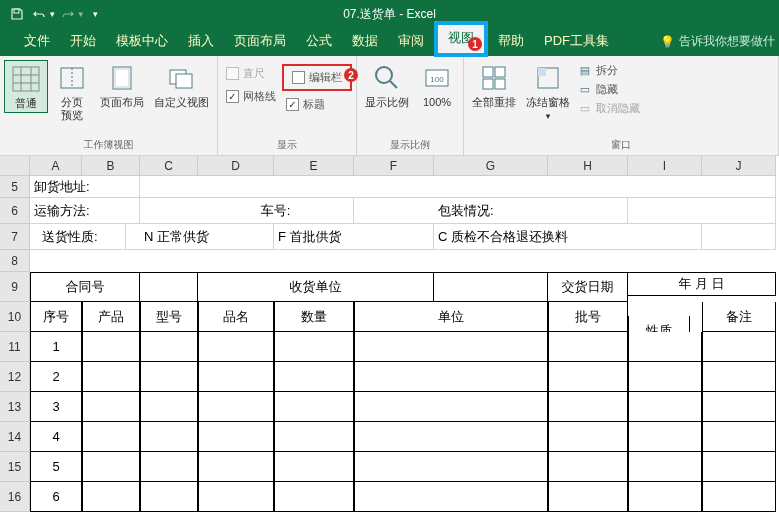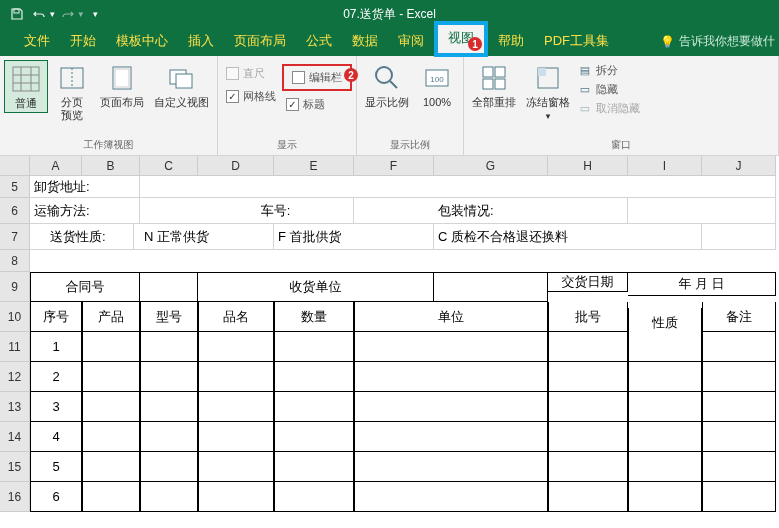--- a/index.html
+++ b/index.html
@@ -5,21 +5,21 @@
 * { margin: 0; padding: 0; box-sizing: border-box; font-family: "Microsoft YaHei", sans-serif; }
 body { background: #fff; width: 779px; height: 528px; overflow: hidden; font-size: 12px; }
 
 .titlebar { height: 28px; background: #0f7040; display: flex; align-items: center; color: #fff; position: relative; }
 .qat { display: flex; align-items: center; gap: 4px; padding-left: 8px; }
 .qat-icon { width: 18px; height: 18px; display: flex; align-items: center; justify-content: center; color: #fff; opacity: 0.9; }
 .qat-arrow { font-size: 9px; margin-left: -2px; }
 .title-text { position: absolute; left: 50%; transform: translateX(-50%); font-size: 12px; }
 
 .tabs { height: 28px; background: #0f7040; display: flex; align-items: flex-end; padding-left: 14px; position: relative; }
-.tab { padding: 4px 10px 6px; color: #fde047; font-size: 13px; cursor: pointer; position: relative; }
+.tab { padding: 4px 10px 6px; color: #fef9c3; font-size: 13px; cursor: pointer; position: relative; }
 .tab.active { background: #f3f3f3; color: #0f7040; }
 .badge-1 { position: absolute; right: 2px; bottom: 2px; width: 14px; height: 14px; border-radius: 50%; background: #d92b2b; color: #fff; font-size: 10px; display: flex; align-items: center; justify-content: center; font-weight: bold; }
 .highlight-tab { border: 4px solid #0ea5e9; margin-bottom: -1px; }
 .tell-me { margin-left: auto; margin-right: 4px; color: #c9e8d6; display: flex; align-items: center; gap: 4px; font-size: 12px; padding-bottom: 6px; }
 
 .ribbon { height: 100px; background: #f3f3f3; border-bottom: 1px solid #d4d4d4; display: flex; }
 .group { border-right: 1px solid #d4d4d4; display: flex; flex-direction: column; padding: 2px 4px 0; }
 .group-content { flex: 1; display: flex; align-items: flex-start; gap: 2px; padding-top: 2px; }
 .group-label { text-align: center; font-size: 10px; color: #666; padding: 2px 0 3px; }
 .big-btn { display: flex; flex-direction: column; align-items: center; justify-content: flex-start; padding: 2px 4px; min-width: 44px; cursor: pointer; gap: 2px; }
@@ -269,38 +269,38 @@
         <div class="row-h" style="height: 30px;">16</div>
       </div>
     <div class="grid" id="grid" style="width: 746px; height: 336px;">
         <div class="cell" style="left: 0px; top: 0px; width: 746px; height: 22px;"></div>
         <div class="cell" style="left: 0px; top: 22px; width: 746px; height: 26px;"></div>
         <div class="cell" style="left: 0px; top: 48px; width: 746px; height: 26px;"></div>
         <div class="cell" style="left: 0px; top: 0px; width: 110px; height: 22px;">卸货地址:</div>
         <div class="cell" style="left: 0px; top: 22px; width: 110px; height: 26px;">运输方法:</div>
         <div class="cell center" style="left: 168px; top: 22px; width: 156px; height: 26px;">车号:</div>
         <div class="cell" style="left: 404px; top: 22px; width: 194px; height: 26px;">包装情况:</div>
-        <div class="cell" style="left: 16px; top: 48px; width: 88px; height: 26px; text-align: center;">送货性质:</div>
+        <div class="cell" style="left: 8px; top: 48px; width: 88px; height: 26px; text-align: center;">送货性质:</div>
         <div class="cell" style="left: 110px; top: 48px; width: 134px; height: 26px;">N 正常供货</div>
         <div class="cell" style="left: 244px; top: 48px; width: 160px; height: 26px;">F  首批供货</div>
         <div class="cell" style="left: 404px; top: 48px; width: 268px; height: 26px;">C 质检不合格退还换料</div>
         <div class="cell b-top b-left b-right b-bottom center" style="left: 0px; top: 96px; width: 110px; height: 30px;">合同号</div>
         <div class="cell b-top b-right b-bottom" style="left: 110px; top: 96px; width: 58px; height: 30px;"></div>
         <div class="cell b-top b-right b-bottom center" style="left: 168px; top: 96px; width: 236px; height: 30px;">收货单位</div>
         <div class="cell b-top b-right b-bottom" style="left: 404px; top: 96px; width: 114px; height: 30px;"></div>
-        <div class="cell b-top b-right b-bottom center" style="left: 518px; top: 96px; width: 80px; height: 20px;">交货日期</div>
+        <div class="cell b-top b-right b-bottom center" style="left: 518px; top: 96px; width: 80px; height: 30px;">交货日期</div>
         <div class="cell b-top b-right b-bottom center" style="left: 598px; top: 96px; width: 148px; height: 24px;">年    月    日</div>
         <div class="cell b-left b-right b-bottom b-left center" style="left: 0px; top: 126px; width: 52px; height: 30px;">序号</div>
         <div class="cell b-left b-right b-bottom center" style="left: 52px; top: 126px; width: 58px; height: 30px;">产品</div>
         <div class="cell b-left b-right b-bottom center" style="left: 110px; top: 126px; width: 58px; height: 30px;">型号</div>
         <div class="cell b-left b-right b-bottom center" style="left: 168px; top: 126px; width: 76px; height: 30px;">品名</div>
         <div class="cell b-left b-right b-bottom center" style="left: 244px; top: 126px; width: 80px; height: 30px;">数量</div>
         <div class="cell b-left b-right b-bottom center" style="left: 324px; top: 126px; width: 194px; height: 30px;">单位</div>
         <div class="cell b-left b-right b-bottom center" style="left: 518px; top: 126px; width: 80px; height: 30px;">批号</div>
-        <div class="cell b-left b-right b-bottom center" style="left: 598px; top: 132px; width: 74px; height: 30px; font-family: Liberation Serif, serif;">性质</div>
+        <div class="cell b-left b-right b-bottom center" style="left: 598px; top: 140px; width: 62px; height: 30px; font-family: Liberation Serif, serif;">性质</div>
         <div class="cell b-left b-right b-bottom center" style="left: 672px; top: 126px; width: 74px; height: 30px;">备注</div>
         <div class="cell b-left b-right b-bottom center" style="left: 0px; top: 156px; width: 52px; height: 30px;">1</div>
         <div class="cell b-left b-right b-bottom" style="left: 52px; top: 156px; width: 58px; height: 30px;"></div>
         <div class="cell b-left b-right b-bottom" style="left: 110px; top: 156px; width: 58px; height: 30px;"></div>
         <div class="cell b-left b-right b-bottom" style="left: 168px; top: 156px; width: 76px; height: 30px;"></div>
         <div class="cell b-left b-right b-bottom" style="left: 244px; top: 156px; width: 80px; height: 30px;"></div>
         <div class="cell b-left b-right b-bottom" style="left: 324px; top: 156px; width: 194px; height: 30px;"></div>
         <div class="cell b-left b-right b-bottom" style="left: 518px; top: 156px; width: 80px; height: 30px;"></div>
         <div class="cell b-left b-right b-bottom" style="left: 598px; top: 156px; width: 74px; height: 30px;"></div>
         <div class="cell b-left b-right b-bottom" style="left: 672px; top: 156px; width: 74px; height: 30px;"></div>

